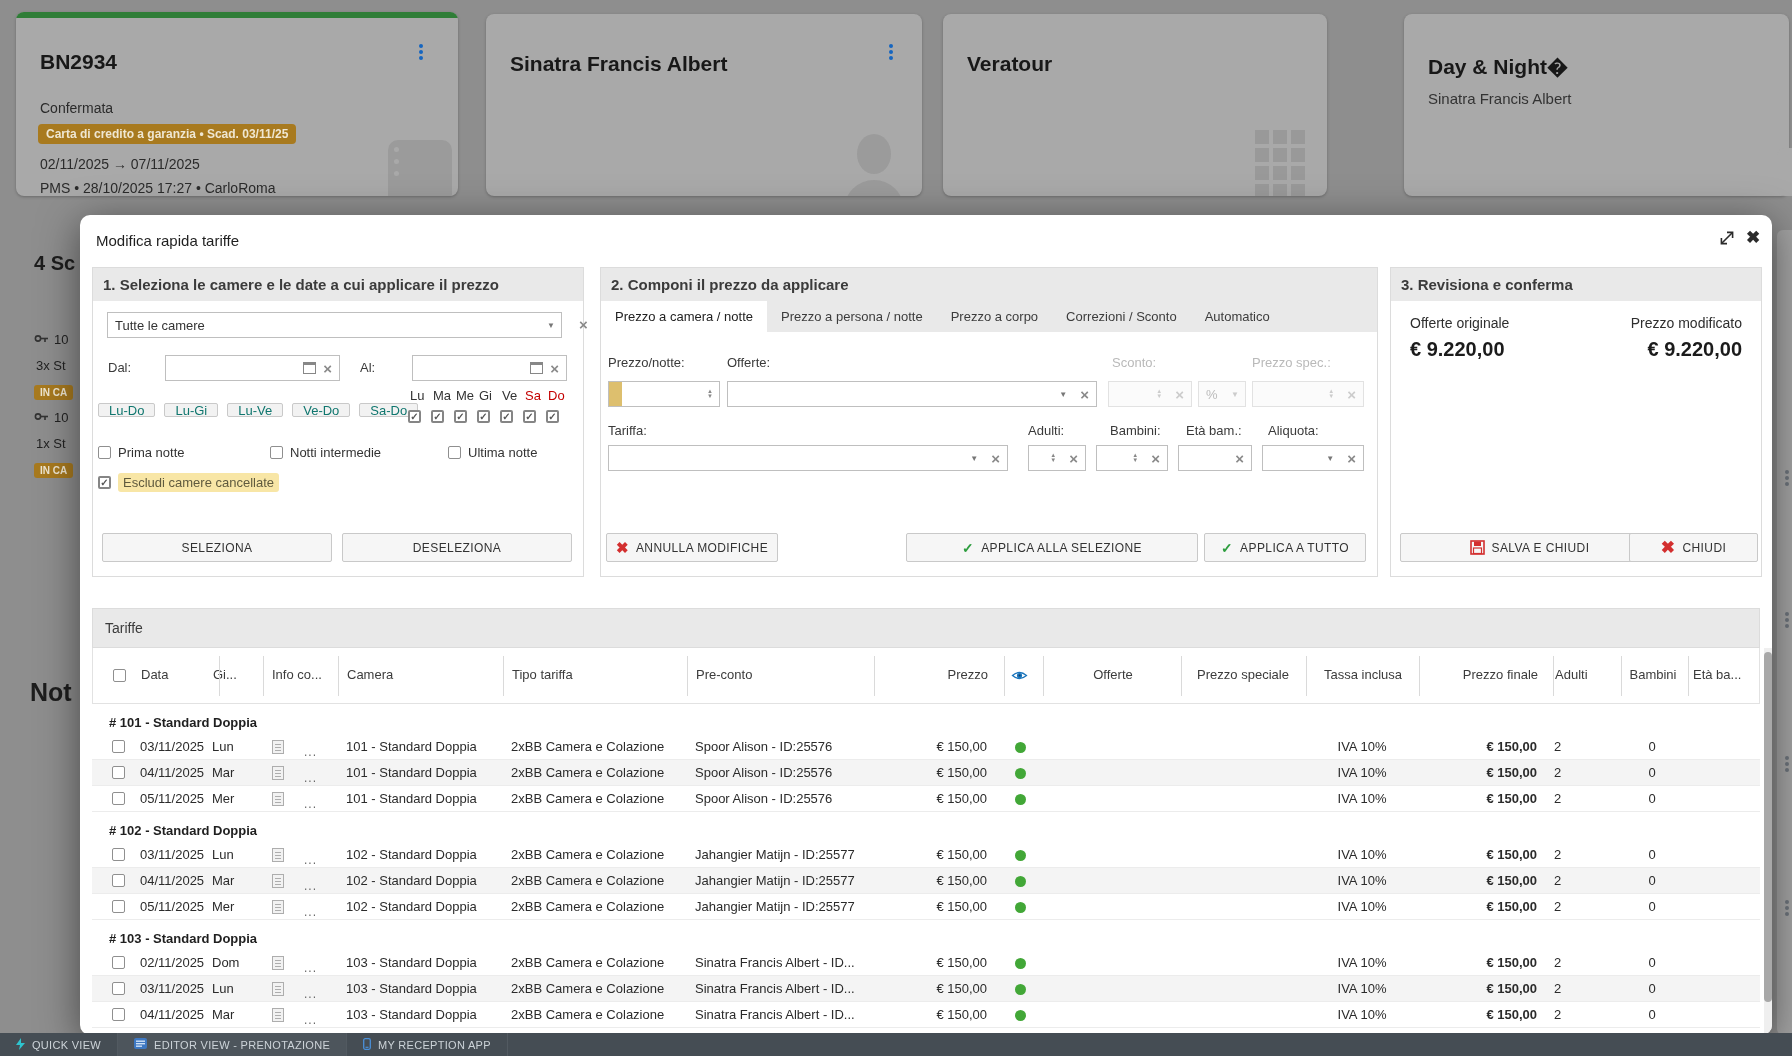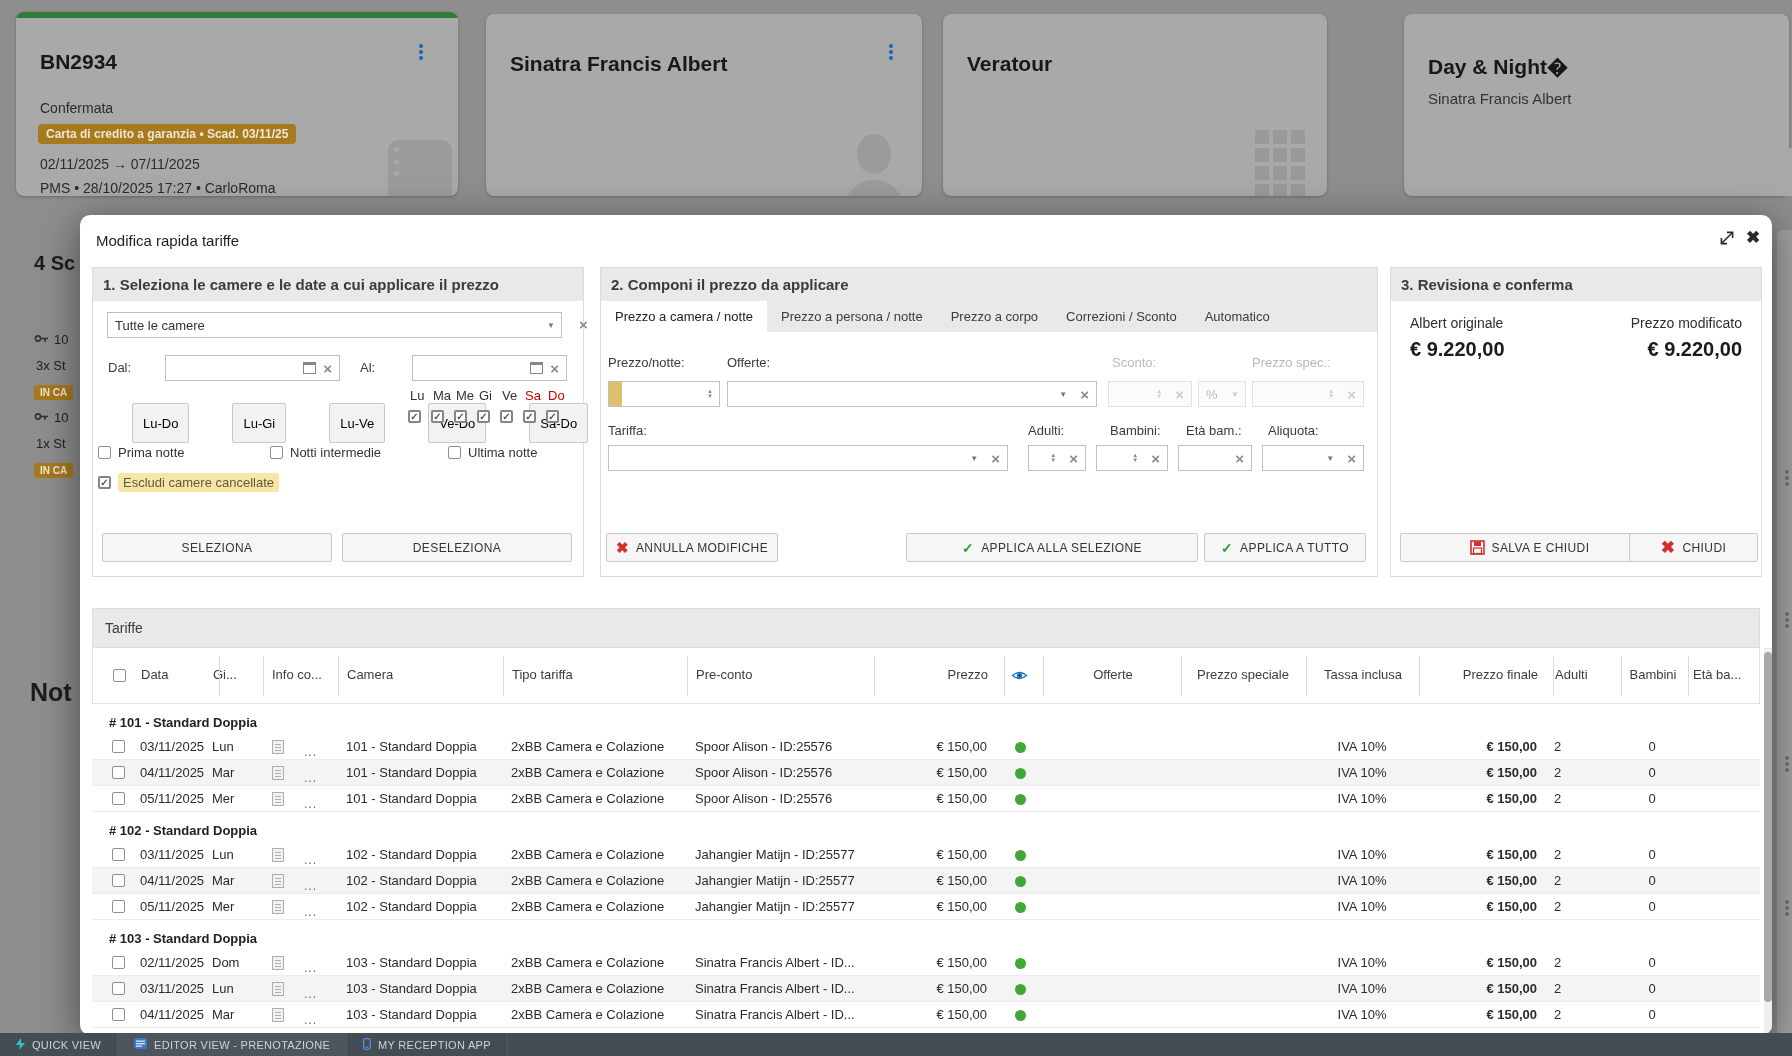--- a/index.html
+++ b/index.html
@@ -70,21 +70,21 @@
   .cb.checked::after { content:"✓"; font-size:10px; color:#555; font-weight:bold; margin-top:-1px; }
   .cb-row { position:absolute; display:flex; align-items:center; gap:7px; font-size:13px; color:#333; }
 
   
   .wd-labels { position:absolute; left:330px; top:173px; display:flex; font-size:13px; color:#333; }
   .wd-labels span { width:23px; }
   .wd-labels span.red { color:#c40000; }
   .wd-checks { position:absolute; left:328px; top:195px; display:flex; }
   .wd-checks .cb { margin-right:10px; }
   .qbtns { position:absolute; left:18px; top:188px; display:flex; gap:9px; }
-  .qbtn { height:40px; padding:0 10px; background:#f2f2f2; border:1px solid #c9c9c9; border-radius:2px; font-size:13px; color:#000000; display:flex; align-items:center; cursor:pointer;margin-left:34px; }
+  .qbtn { height:14px; padding:0 10px; background:#f2f2f2; border:1px solid #c9c9c9; border-radius:2px; font-size:13px; color:#0f766e; display:flex; align-items:center; cursor:pointer; }
   .hl-label { background:#f8e6a6; border-radius:3px; padding:2px 5px; color:#5f5a3e; }
 
   
   .btn { position:absolute; top:318px; height:29px; background:#f6f6f6; border:1px solid #c9c9c9; border-radius:2px; font-size:12px; color:#333; display:flex; align-items:center; justify-content:center; gap:7px; letter-spacing:.4px; cursor:pointer; }
   .x-red { color:#d32f2f; font-size:15px; font-weight:bold; }
   .check-green { color:#2e9e3f; font-size:14px; font-weight:bold; }
 
   
   .tabs { position:absolute; left:521px; top:86px; width:776px; height:31px; background:#e9e9e9; display:flex; }
   .tab { padding:0 14px; display:flex; align-items:center; font-size:13px; color:#3c3c3c; cursor:pointer; }
@@ -418,21 +418,21 @@
       <span>APPLICA ALLA SELEZIONE</span>
     </div>
     <div class="btn" style="left:1124px;width:162px;">
       <span class="check-green">✓</span>
       <span>APPLICA A TUTTO</span>
     </div>
 
     <div class="sect s3">
       <div class="sect-head">3. Revisiona e conferma</div>
     </div>
-    <div class="s3-lab" style="left:1330px;">Albert originale</div>
+    <div class="s3-lab" style="left:1330px;">Offerte originale</div>
     <div class="s3-val" style="left:1330px;">€ 9.220,00</div>
     <div class="s3-lab" style="left:1462px;width:200px;text-align:right;">Prezzo modificato</div>
     <div class="s3-val" style="left:1462px;width:200px;text-align:right;">€ 9.220,00</div>
 
     <div class="btn" style="left:1320px;width:259px;">
       <svg width="15" height="15">
           <rect x="1" y="1" width="13" height="13" fill="none" stroke="#d32f2f" stroke-width="1.6"></rect>
           <rect x="4" y="1.5" width="7" height="4.5" fill="#d32f2f"></rect>
           <rect x="3.5" y="8" width="8" height="5.5" fill="none" stroke="#d32f2f" stroke-width="1.2"></rect>
         </svg>

